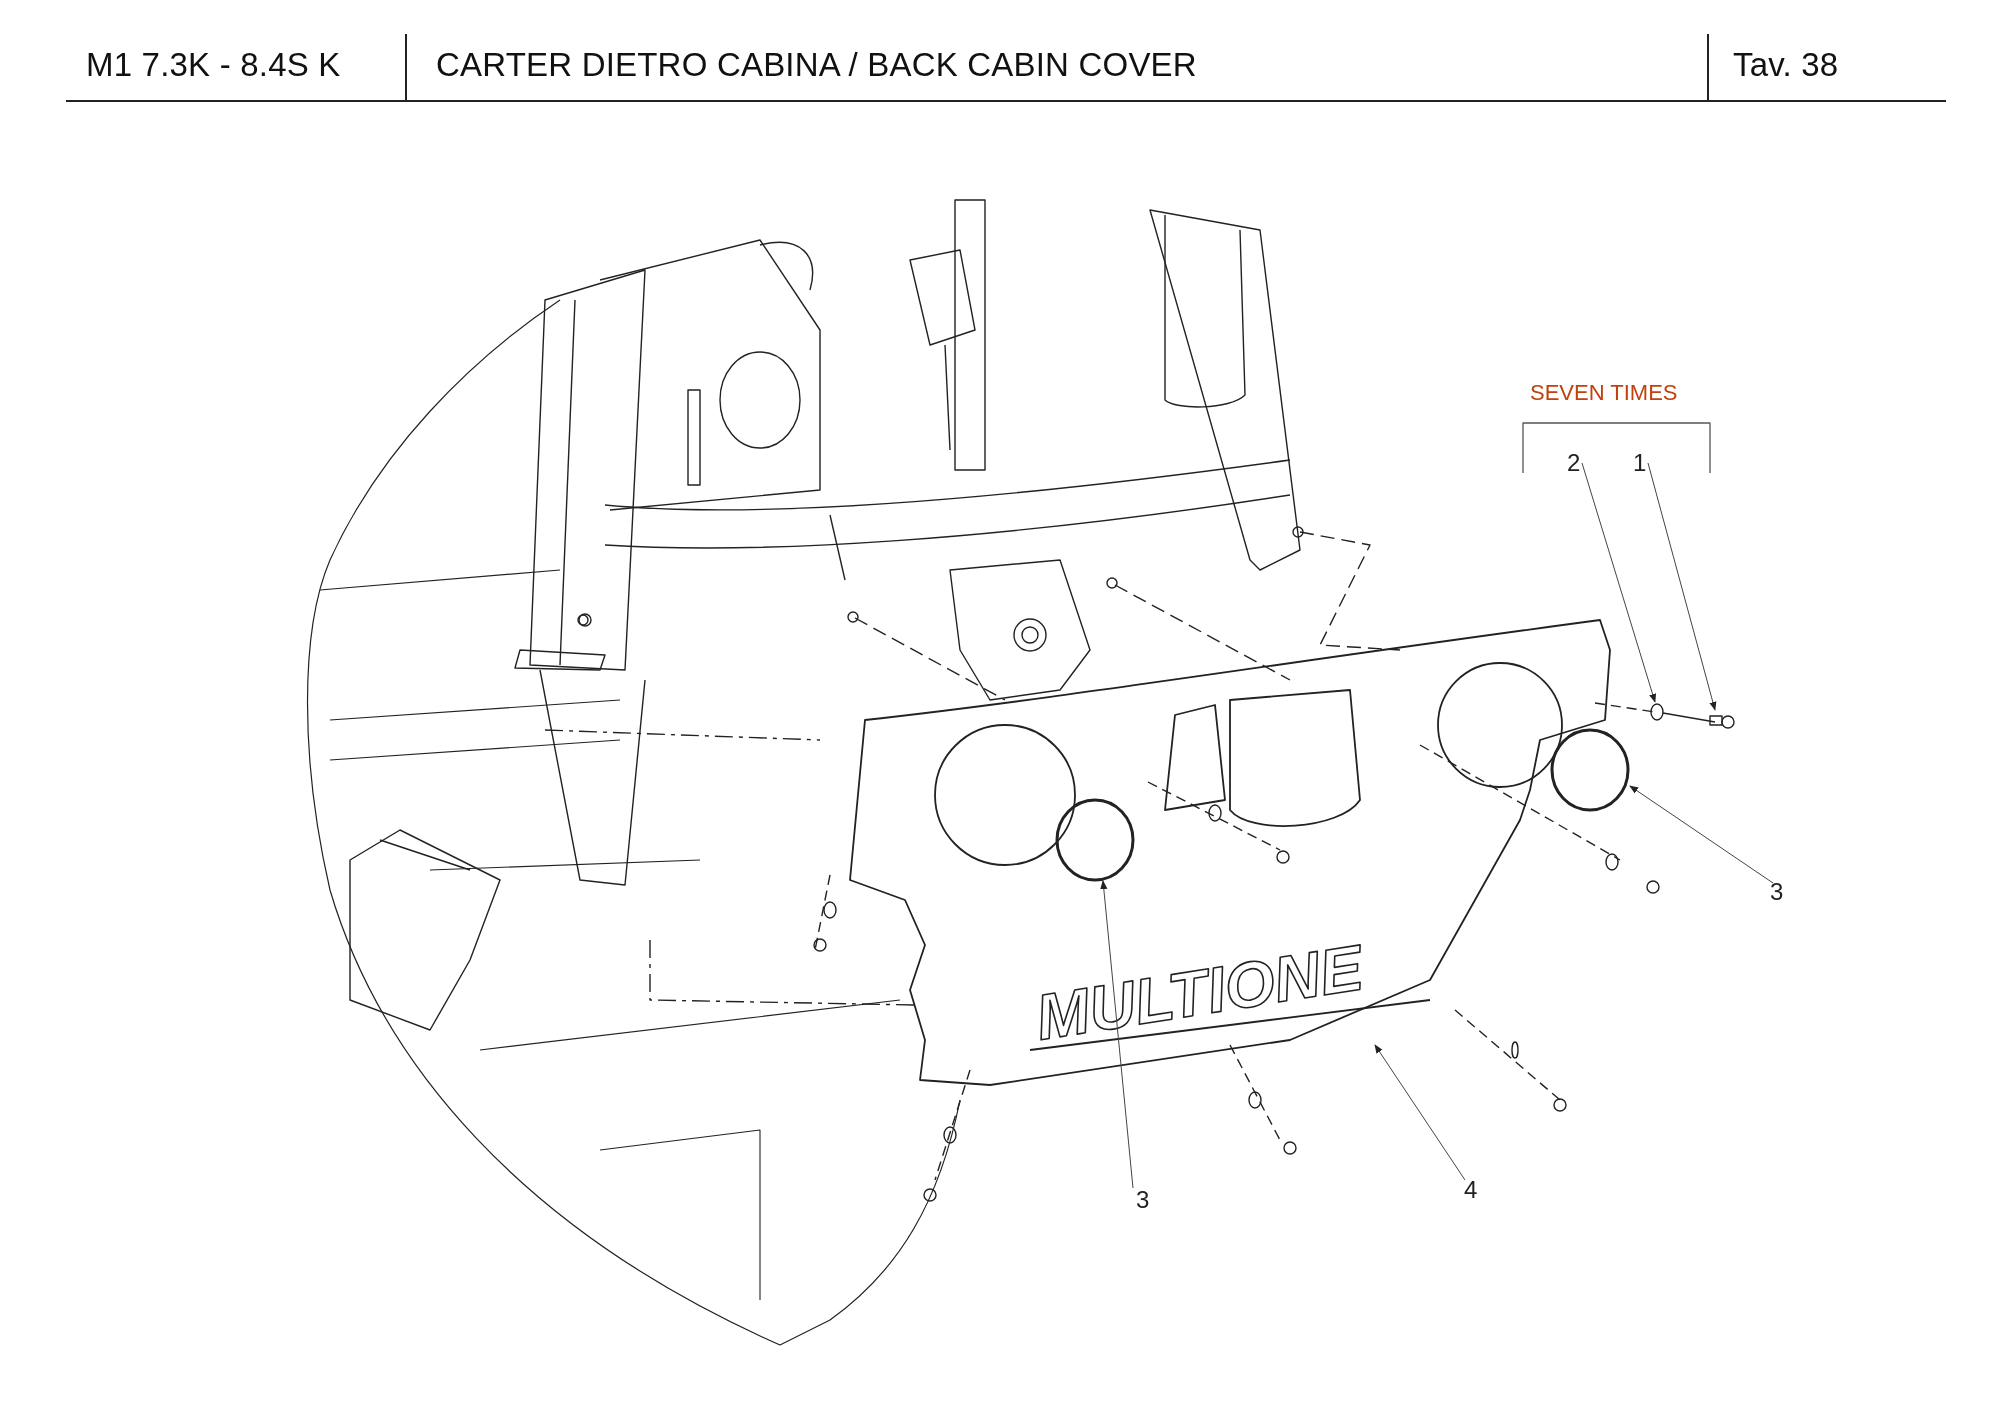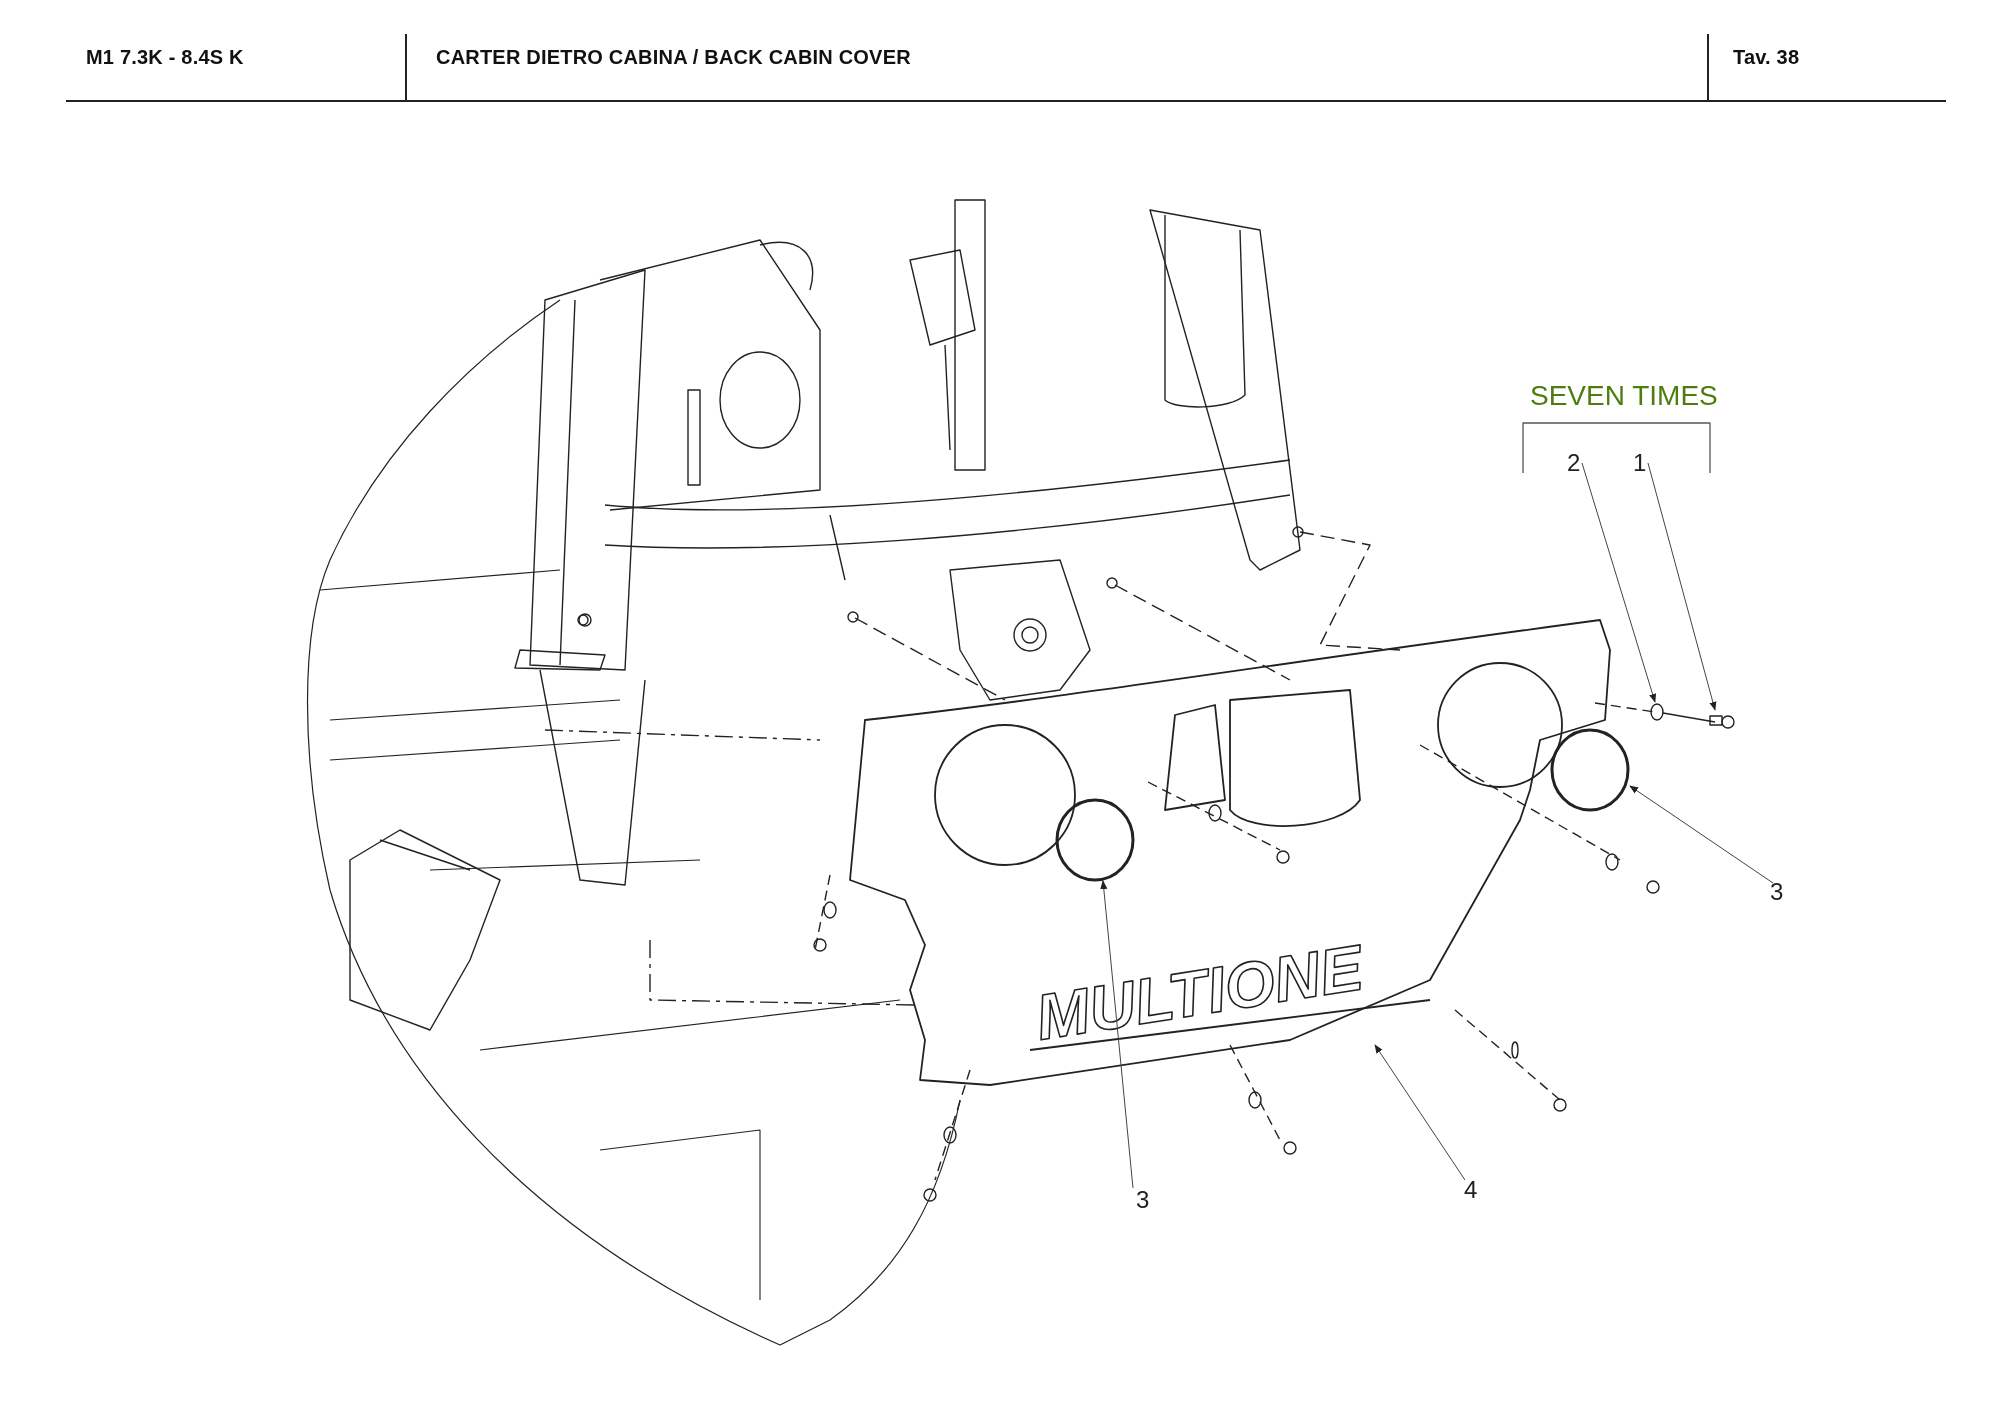--- a/index.html
+++ b/index.html
@@ -1,26 +1,26 @@
 <!DOCTYPE html>
 <html><head>
 <meta charset="utf-8">
 <style>
   html,body{margin:0;padding:0;background:#ffffff;}
   body{width:2000px;height:1414px;position:relative;overflow:hidden;font-family:"Liberation Sans",sans-serif;color:#111;}
-  .hdr-text{position:absolute;top:46px;font-weight:bold;font-size:20px;letter-spacing:0.2px;white-space:nowrap;}
+  .hdr-text{position:absolute;top:46px;font-weight:normal;font-size:33px;letter-spacing:0.2px;white-space:nowrap;}
   #model{left:86px;}
   #title{left:436px;}
   #plate{left:1733px;}
   .rule{position:absolute;background:#222;}
   #hdr-rule{left:66px;top:100px;width:1880px;height:2px;}
   #div1{left:405px;top:34px;width:2px;height:67px;}
   #div2{left:1707px;top:34px;width:2px;height:67px;}
   #drawing{position:absolute;left:0;top:0;width:2000px;height:1414px;}
-  .lbl{position:absolute;font-size:28px;color:#4d7c0f;white-space:nowrap;}
+  .lbl{position:absolute;font-size:22px;color:#c2410c;white-space:nowrap;}
   .callout{position:absolute;font-size:24px;color:#222;}
 </style>
 </head>
 <body>
 
 <div id="model" class="hdr-text">M1 7.3K - 8.4S K</div>
 <div id="title" class="hdr-text">CARTER DIETRO CABINA / BACK CABIN COVER</div>
 <div id="plate" class="hdr-text">Tav.  38</div>
 <div id="hdr-rule" class="rule"></div>
 <div id="div1" class="rule"></div>

